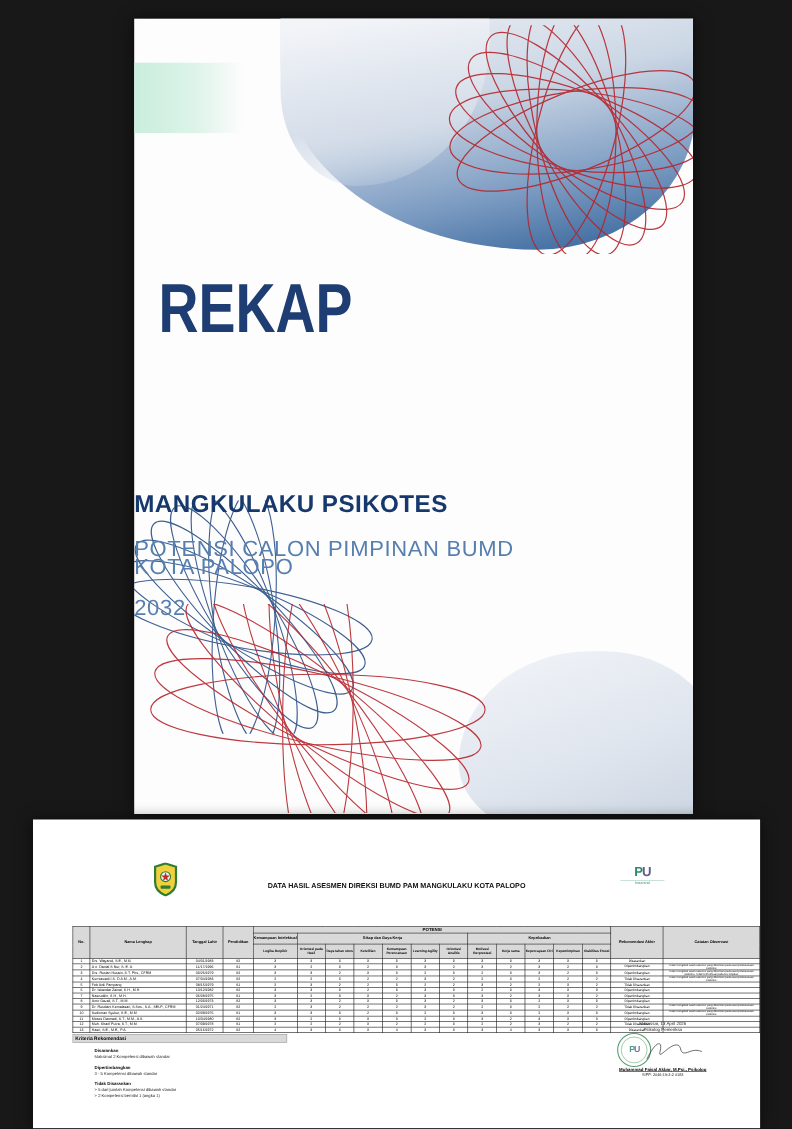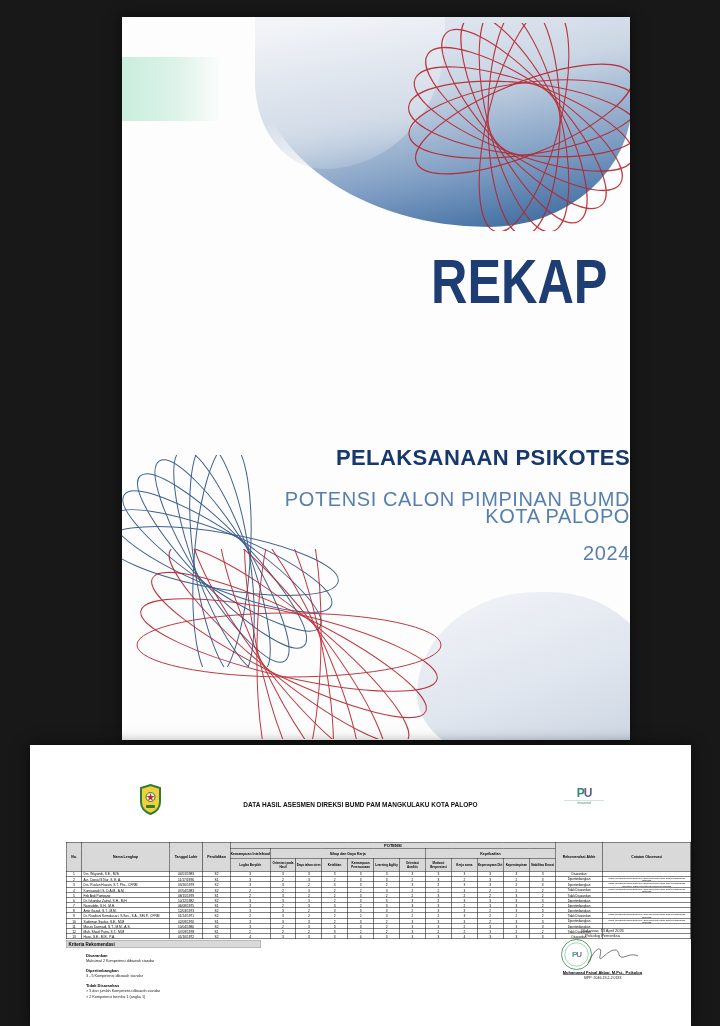--- a/index.html
+++ b/index.html
@@ -14,21 +14,21 @@
   .blob-top { position:absolute; left:133px; top:-8px; width:377px; height:218px;
               border-radius:0 0 38% 62% / 0 0 58% 78%;
               background:linear-gradient(168deg,#eef1f6 0%,#ccd7e5 38%,#7e9dc3 70%,#2c5e96 100%); }
   .blob-top-light { position:absolute; left:133px; top:-8px; width:190px; height:160px;
               border-radius:0 0 70% 40% / 0 0 90% 60%;
               background:linear-gradient(170deg,#f2f4f8 10%,#d7dfea 60%,rgba(215,223,234,0) 100%); }
   .blob-bottom { position:absolute; left:295px; top:575px; width:240px; height:170px;
               border-radius:50% 45% 0 40% / 60% 55% 0 40%;
               background:linear-gradient(160deg,#f2f4f8 0%,#dfe5ee 55%,#c6d1de 100%); }
   .spiro { position:absolute; }
-  .cover-text { position:absolute; left:0; width:100%; text-align:right; }
+  .cover-text { position:absolute; left:0; width:100%; text-align:left; }
   .title1 { top:228px; font-size:63px; line-height:72px; font-weight:700; color:#1e3d73; }
   .title1 span, .title2 span { display:inline-block; transform:scaleX(.8); white-space:nowrap; }
   .title2 { top:312px; font-size:63px; line-height:72px; font-weight:700; color:#1e3d73; }
   .subtitle { top:428px; font-size:22px; font-weight:700; color:#16386c; letter-spacing:.4px; }
   .event1 { top:471px; font-size:20px; color:#567fb0; letter-spacing:.6px; }
   .event2 { top:488px; font-size:20px; color:#567fb0; letter-spacing:.6px; }
   .event3 { top:525px; font-size:20px; color:#567fb0; letter-spacing:.6px; }
 
   
   .sheet { position:absolute; left:30px; top:745px; width:661px; height:281px;
@@ -122,24 +122,24 @@
         <ellipse cx="165" cy="96" rx="152" ry="32" transform="rotate(26 165 96)"></ellipse>
         <ellipse cx="165" cy="96" rx="152" ry="32" transform="rotate(39 165 96)"></ellipse>
         <ellipse cx="165" cy="96" rx="152" ry="32" transform="rotate(52 165 96)"></ellipse>
         <ellipse cx="165" cy="96" rx="152" ry="32" transform="rotate(65 165 96)"></ellipse>
         <ellipse cx="165" cy="96" rx="152" ry="32" transform="rotate(78 165 96)"></ellipse>
         <ellipse cx="165" cy="96" rx="152" ry="32" transform="rotate(91 165 96)"></ellipse>
       </g>
     </svg>
 
     <div class="cover-text title1"><span>REKAP</span></div>
-    <div class="cover-text subtitle">PELAKSANAAN PSIKOTES</div>
+    <div class="cover-text subtitle">MANGKULAKU PSIKOTES</div>
     <div class="cover-text event1">POTENSI CALON PIMPINAN BUMD</div>
     <div class="cover-text event2">KOTA PALOPO</div>
-    <div class="cover-text event3">2024</div>
+    <div class="cover-text event3">2032</div>
   </div>
 
   <div class="sheet">
     <div class="sheet-inner">
 
       <svg class="crest" width="46" height="62" viewBox="0 0 46 62">
         <path d="M23 2 L42 8 L42 36 C42 50 33 56 23 60 C13 56 4 50 4 36 L4 8 Z" fill="#f2cf3c" stroke="#2e7d32" stroke-width="4"></path>
         <circle cx="23" cy="26" r="9" fill="#e8f5e9" stroke="#2e7d32" stroke-width="2"></circle>
         <path d="M23 18 L25 24 L31 24 L26 28 L28 34 L23 30 L18 34 L20 28 L15 24 L21 24 Z" fill="#c62828"></path>
         <rect x="14" y="42" width="18" height="6" rx="2" fill="#2e7d32"></rect>

